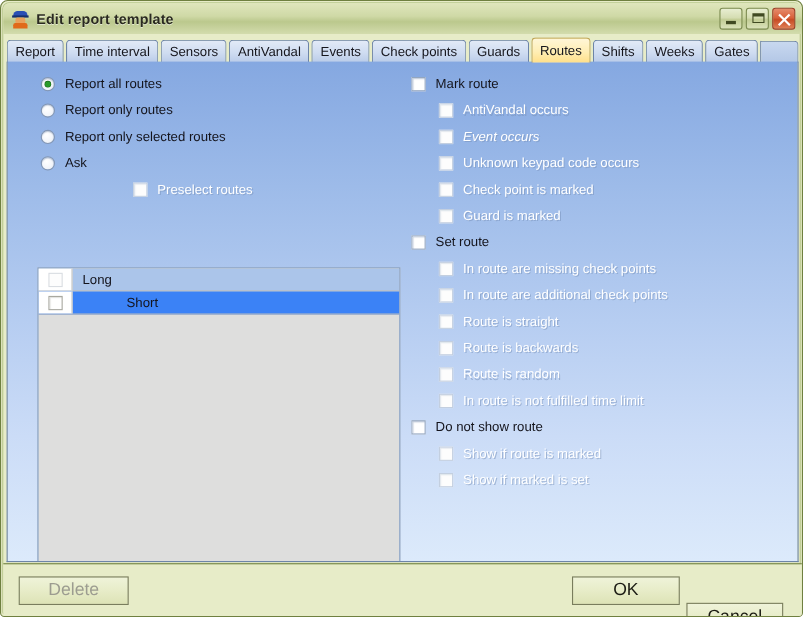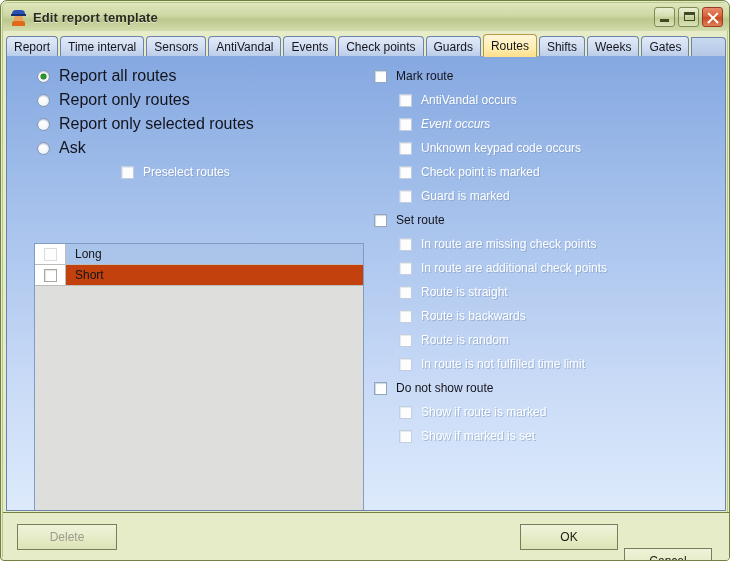--- a/index.html
+++ b/index.html
@@ -174,21 +174,21 @@
     content: "";
     position: absolute;
     left: 3.2px; top: 3.2px;
     width: 5px; height: 5px;
     border-radius: 50%;
     background: #2a9a2a;
     box-shadow: 0 0 0 0.5px #1d6b1d;
   }
   .radio-label {
     margin-left: 9px;
-    font-size: 16px;
+    font-size: 12px;
     color: #14141c;
     white-space: nowrap;
   }
 
   
   .cb-row {
     position: absolute;
     display: flex;
     align-items: center;
     height: 16px;
@@ -227,21 +227,21 @@
     overflow: hidden;
   }
   .list-row {
     height: 21px;
     display: flex;
     align-items: center;
     border-bottom: 1px solid #bdbdbc;
     cursor: default;
   }
   .list-row.selected { background: #abc5ea; }
-  .list-row.normal { background: #c2410c; }
+  .list-row.normal { background: #3b82f6; gap: 40px; }
   .list-cb-cell {
     width: 31px;
     height: 100%;
     display: flex;
     align-items: center;
     justify-content: center;
     border-right: 1px solid #bdbdbc;
     background: #ffffff;
     flex: 0 0 auto;
   }
@@ -273,21 +273,21 @@
     border-top: 1px solid #6f8040;
   }
   .dlg-btn {
     position: absolute;
     height: 26px;
     background: linear-gradient(to bottom, #eff3d9 0%, #e7ecc8 50%, #dde3b6 100%);
     border: 1px solid #797d5d;
     display: flex;
     align-items: center;
     justify-content: center;
-    font-size: 12px;
+    font-size: 16px;
     color: #1c1c14;
     cursor: default;
   }
   .dlg-btn.disabled { color: #9c9c90; }
 </style>
 </head>
 <body>
 
 <div id="window">
   <div id="window-inner-edge"></div>

